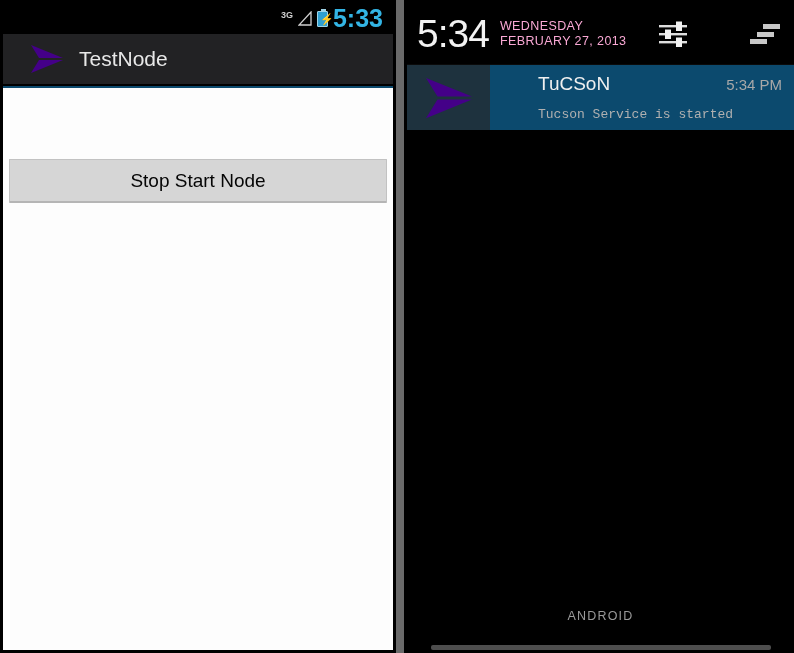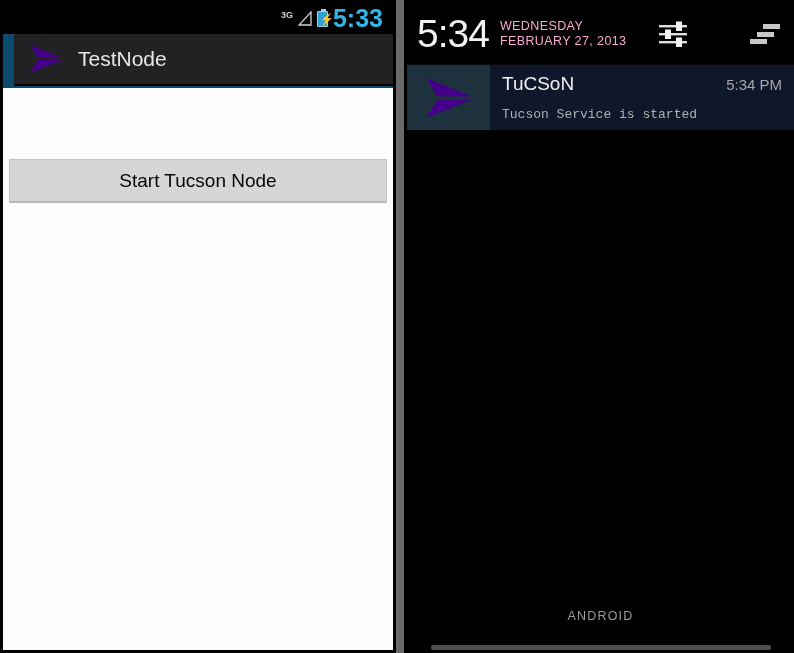--- a/index.html
+++ b/index.html
@@ -36,21 +36,21 @@
     background:#9fd4e8;
   }
   .batt .bolt {
     position:absolute; left:2px; top:1px; width:7px; height:13px;
     color:#ffffff; font-size:11px; line-height:12px; text-align:center;
   }
   .sb-clock { font-size:25px; color:#33b5e5; font-weight:700; letter-spacing:0px; }
 
   .titlebar {
     height:52px; background:#222224; display:flex; align-items:center;
-    padding-left:14px; gap:14px; border-bottom:2px solid #000;margin-left:11px;
+    padding-left:26px; gap:14px; border-bottom:2px solid #000;
   }
   .app-title { color:#e8e8e8; font-size:21px; font-weight:400; }
 
   .app-body {
     position:absolute; top:85px; left:0; right:0; bottom:0;
     background:#fdfdfd; padding:0 6px;
   }
   .spacer-top { height:71px; }
   .btn {
     display:block; width:100%; height:44px; background:#d6d6d6;
@@ -76,22 +76,23 @@
     font-size:39px; color:#f2f2f2; font-weight:400; letter-spacing:-1px;
     line-height:39px; font-family:"Liberation Sans", sans-serif;
   }
   .shade-date { margin-left:11px; line-height:1.18; }
   .shade-date div { font-size:12.5px; color:#f9a8d4; letter-spacing:0.4px; }
   .shade-spacer { flex:1; }
   .icon-settings { width:30px; height:28px; }
   .icon-clearall { width:30px; height:22px; margin-left:62px; }
 
   .notif {
-    display:flex; background:#0f172a; height:66px; align-items:stretch;
+    display:flex; background:#0c4a6e; height:66px; align-items:stretch;
     border-bottom:1px solid #000;
+    gap:36px;
   }
   .notif-iconbox {
     width:83px; background:#1e323e; display:flex; align-items:center;
     justify-content:center;
   }
   .notif-text { flex:1; padding:8px 10px 0 12px; position:relative; }
   .notif-title { font-size:19px; color:#f0f0f0; line-height:22px; }
   .notif-body { font-size:13px; color:#b0b0b0; line-height:20px; margin-top:10px;font-family:Liberation Mono, monospace; }
   .notif-time {
     position:absolute; right:12px; top:11px; font-size:15px; color:#a8a8a8;
@@ -135,21 +136,21 @@
         <svg class="logo" width="36" height="32" viewBox="0 0 36 32">
           <path d="M2 2 L34 15 L10 15 Z" fill="#440088"></path>
           <path d="M10 17 L34 17 L2 30 Z" fill="#440088"></path>
         </svg>
       </span>
       <span class="app-title">TestNode</span>
     </div>
 
     <div class="app-body">
       <div class="spacer-top"></div>
-      <button class="btn">Start Tucson Node</button>
+      <button class="btn">Stop Start Node</button>
       <div class="btn-gap"></div>
     </div>
   </div>
 
   <div class="phone-right">
 
     <div class="shade-header">
       <span class="shade-clock">5:34</span>
       <span class="shade-date">
         <div>WEDNESDAY</div>

